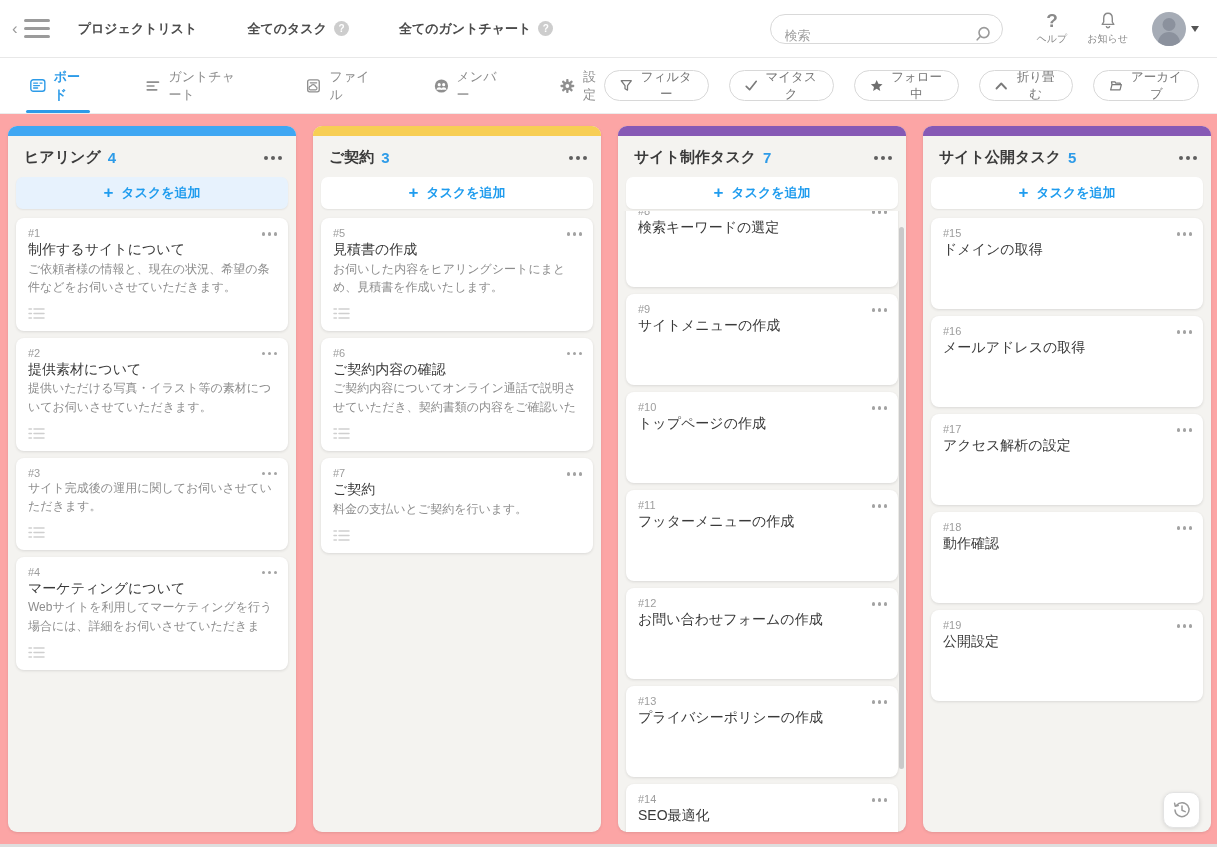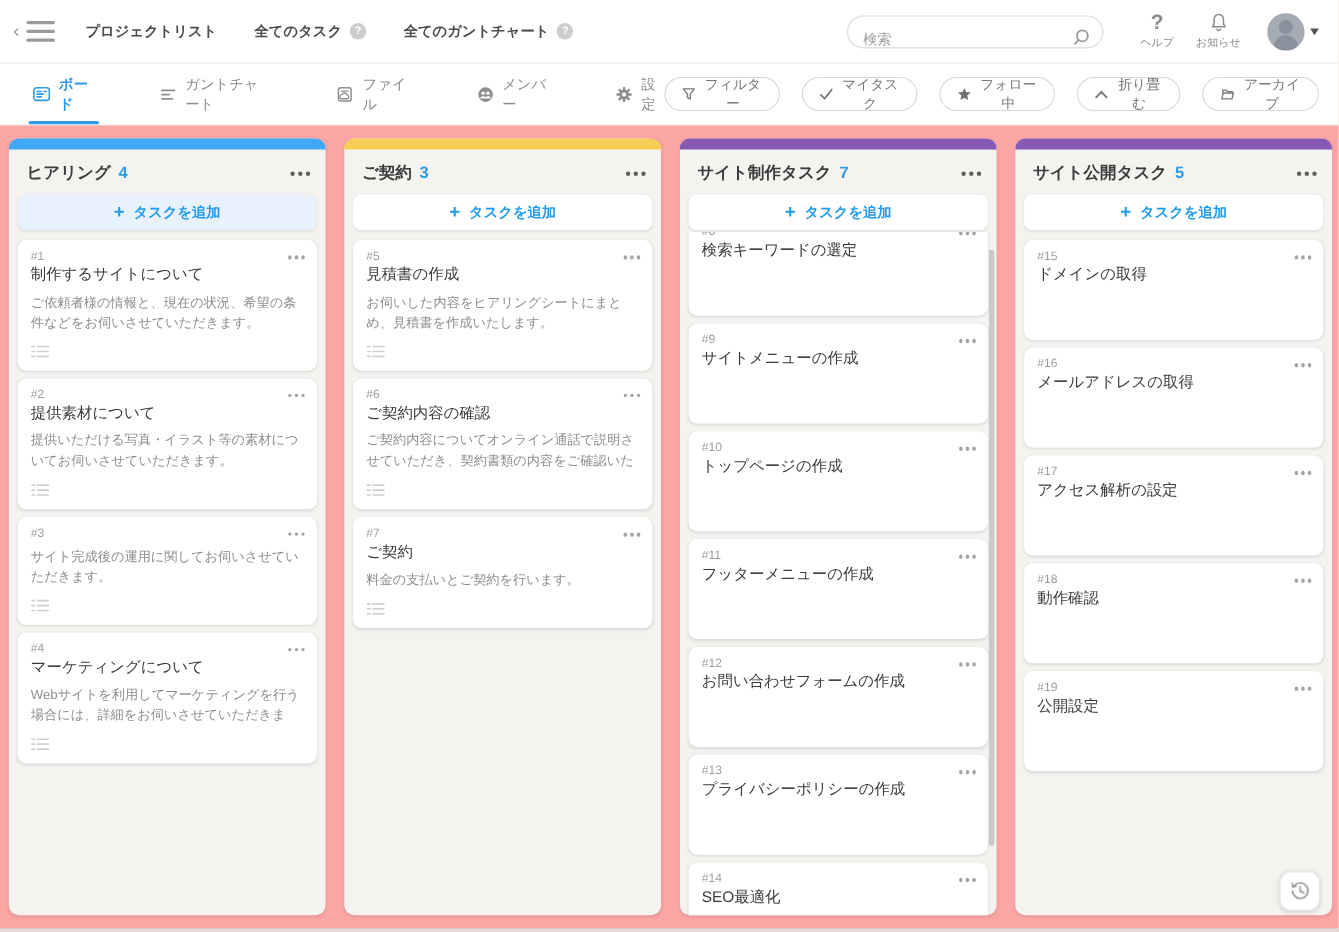--- a/index.html
+++ b/index.html
@@ -11,21 +11,21 @@
   }
 
   
   .header {
     height:58px; background:#fff; border-bottom:1px solid #e8e8e8;
     display:flex; align-items:center; padding:0 18px 0 10px;
   }
   .back-chevron { color:#9b9b9b; font-size:17px; line-height:1; padding:4px 2px; cursor:pointer; }
   .hamburger { width:26px; display:flex; flex-direction:column; gap:5px; margin:0 0 0 4px; cursor:pointer; }
   .hamburger i { display:block; height:3px; background:#9b9b9b; border-radius:2px; }
-  .nav-items { display:flex; gap:34px; margin-left:28px; }
+  .nav-items { display:flex; gap:50px; margin-left:28px; }
   .nav-item { display:flex; align-items:center; gap:7px; font-size:13px; font-weight:bold; color:#4c4c4c; cursor:pointer; }
   .help-dot {
     width:15px; height:15px; border-radius:50%; background:#cdcdcd; color:#fff;
     font-size:10px; font-weight:bold; display:inline-flex; align-items:center; justify-content:center;
   }
   .header-spacer { flex:1; }
   .search-box {
     width:233px; height:30px; border:1px solid #d9d9d9; border-radius:16px;
     display:flex; align-items:flex-end; padding:0 10px 0 14px; background:#fff; margin-right:24px;
   }
@@ -84,21 +84,21 @@
   .add-task.highlight { background:#E7F2FD; }
   .add-task .plus { font-size:17px; font-weight:bold; line-height:1; margin-top:-2px; }
   .cards { flex:1; overflow:hidden; padding:7px 8px 8px; display:flex; flex-direction:column; gap:7px; }
   .card {
     background:#fff; border-radius:8px; box-shadow:0 1px 3px rgba(0,0,0,0.11);
     padding:9px 12px 11px; position:relative; flex-shrink:0; cursor:pointer;
   }
   .card.no-desc { height:91px; }
   .card-id { font-size:11px; color:#9d9d9d; }
   .card-title { font-size:14px; font-weight:400; color:#3a3a3a; margin-top:1px; line-height:1.4; }
-  .card-desc { font-size:12px; color:#8d8d8d; line-height:1.55; margin-top:6px; max-height:38px; overflow:hidden; }
+  .card-desc { font-size:12px; color:#8d8d8d; line-height:1.55; margin-top:0; max-height:38px; overflow:hidden; }
   .card .dots { position:absolute; top:11px; right:11px; }
   .card .dots i { width:3.5px; height:3.5px; background:#a3a3a3; margin-left:2.5px; }
   .checklist-icon { margin-top:10px; display:block; }
   .col-scrollbar {
     position:absolute; right:2px; top:101px; width:5px; height:542px;
     background:#c9c9c9; border-radius:3px; cursor:pointer;
   }
 
   .history-btn {
     position:fixed; right:17px; bottom:19px; width:37px; height:36px;

